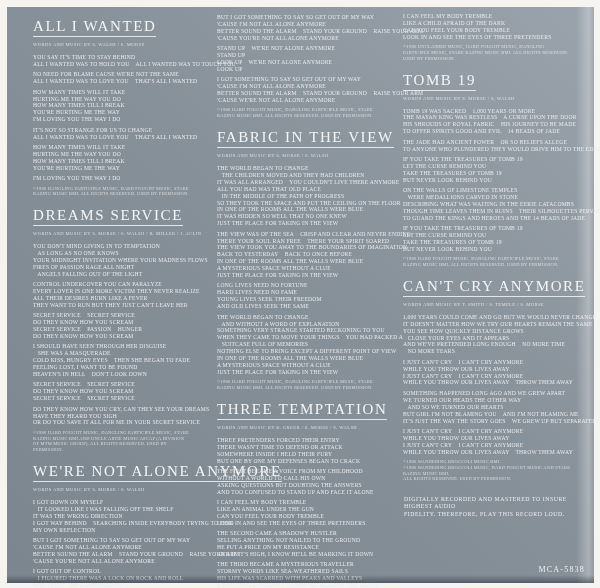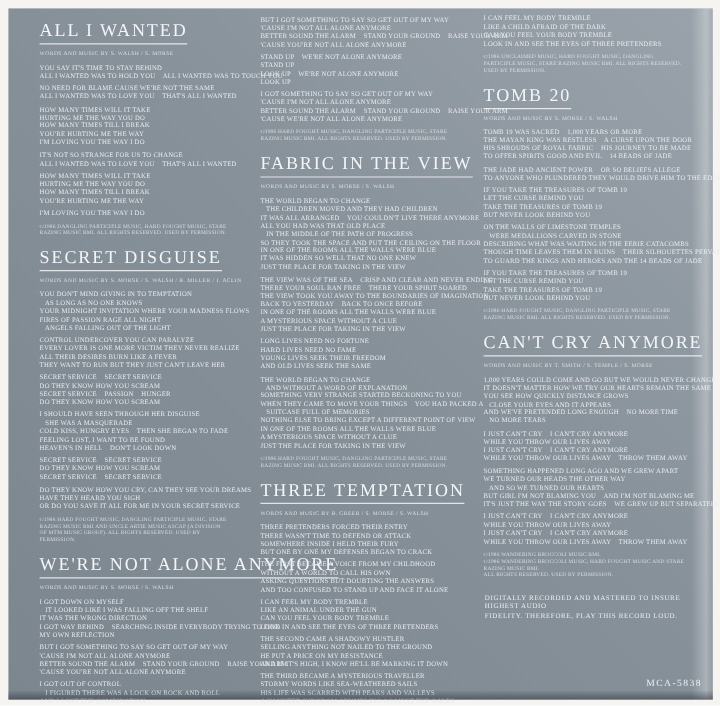--- a/index.html
+++ b/index.html
@@ -52,21 +52,21 @@
             <div class="line">IT'S NOT SO STRANGE FOR US TO CHANGE</div>
             <div class="line">ALL I WANTED WAS TO LOVE YOU    THAT'S ALL I WANTED</div>
           </div><div class="verse">
             <div class="line">HOW MANY TIMES WILL IT TAKE</div>
             <div class="line">HURTING ME THE WAY YOU DO</div>
             <div class="line">HOW MANY TIMES TILL I BREAK</div>
             <div class="line">YOU'RE HURTING ME THE WAY</div>
           </div><div class="verse">
             <div class="line">I'M LOVING YOU THE WAY I DO</div>
           </div><div class="copyright">©1986 DANGLING PARTICIPLE MUSIC, HARD FOUGHT MUSIC, STARE RAZING MUSIC BMI. ALL RIGHTS RESERVED. USED BY PERMISSION.</div></div>
-        <div class="song-section"><h2 class="song-title">SECRET DISGUISE</h2><div class="credit">WORDS AND MUSIC BY S. MORSE / S. WALSH / B. MILLER / J. ACLIN</div><div class="verse">
+        <div class="song-section"><h2 class="song-title">DREAMS SERVICE</h2><div class="credit">WORDS AND MUSIC BY S. MORSE / S. WALSH / B. MILLER / J. ACLIN</div><div class="verse">
             <div class="line">YOU DON'T MIND GIVING IN TO TEMPTATION</div>
             <div class="line">   AS LONG AS NO ONE KNOWS</div>
             <div class="line">YOUR MIDNIGHT INVITATION WHERE YOUR MADNESS FLOWS</div>
             <div class="line">FIRES OF PASSION RAGE ALL NIGHT</div>
             <div class="line">   ANGELS FALLING OUT OF THE LIGHT</div>
           </div><div class="verse">
             <div class="line">CONTROL UNDERCOVER YOU CAN PARALYZE</div>
             <div class="line">EVERY LOVER IS ONE MORE VICTIM THEY NEVER REALIZE</div>
             <div class="line">ALL THEIR DESIRES BURN LIKE A FEVER</div>
             <div class="line">THEY WANT TO RUN BUT THEY JUST CAN'T LEAVE HER</div>
@@ -193,21 +193,21 @@
     <div class="col col3" style="color: rgb(232, 235, 237);">
         <div class="song-section">
           <div class="verse">
             <div class="line">I CAN FEEL MY BODY TREMBLE</div>
             <div class="line">LIKE A CHILD AFRAID OF THE DARK</div>
             <div class="line">CAN YOU FEEL YOUR BODY TREMBLE</div>
             <div class="line">LOOK IN AND SEE THE EYES OF THREE PRETENDERS</div>
           </div>
           <div class="copyright">©1986 UNCLAIMED MUSIC, HARD FOUGHT MUSIC, DANGLING PARTICIPLE MUSIC, STARE RAZING MUSIC BMI. ALL RIGHTS RESERVED. USED BY PERMISSION.</div>
         </div>
-        <div class="song-section"><h2 class="song-title">TOMB 20</h2><div class="credit">WORDS AND MUSIC BY S. MORSE / S. WALSH</div><div class="verse">
+        <div class="song-section"><h2 class="song-title">TOMB 19</h2><div class="credit">WORDS AND MUSIC BY S. MORSE / S. WALSH</div><div class="verse">
             <div class="line">TOMB 19 WAS SACRED    1,000 YEARS OR MORE</div>
             <div class="line">THE MAYAN KING WAS RESTLESS    A CURSE UPON THE DOOR</div>
             <div class="line">HIS SHROUDS OF ROYAL FABRIC    HIS JOURNEY TO BE MADE</div>
             <div class="line">TO OFFER SPIRITS GOOD AND EVIL    14 BEADS OF JADE</div>
           </div><div class="verse">
             <div class="line">THE JADE HAD ANCIENT POWER    OR SO BELIEFS ALLEGE</div>
             <div class="line">TO ANYONE WHO PLUNDERED THEY WOULD DRIVE HIM TO THE EDGE</div>
           </div><div class="verse">
             <div class="line">IF YOU TAKE THE TREASURES OF TOMB 19</div>
             <div class="line">LET THE CURSE REMIND YOU</div>

